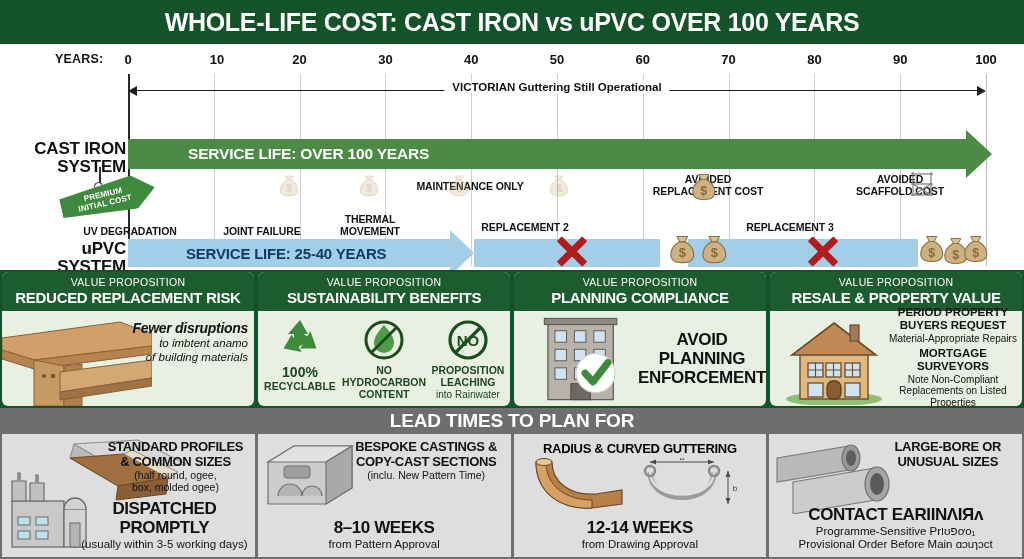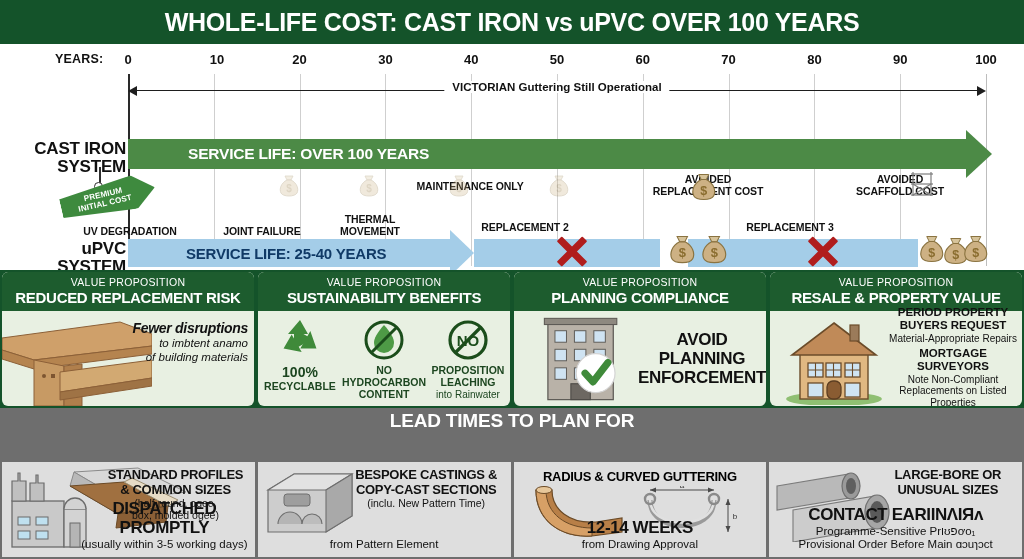--- a/index.html
+++ b/index.html
@@ -170,21 +170,21 @@
   
   .lead{
     position:absolute; left:0; top:408px; width:1024px; height:151px; background:#6e6e6e;
   }
   .lead-head{
     position:absolute; left:0; top:0; width:1024px; height:26px;
     display:flex; align-items:center; justify-content:center;
     color:#fff; font-size:19px; font-weight:bold; letter-spacing:-0.2px;
   }
   .lead-row{ position:absolute; left:0; top:26px; width:1024px; height:125px; display:flex; gap:3px; padding:0 2px 2px; }
-  .lcard{ flex:1 1 0; background:#dedede; position:relative; overflow:hidden;margin-top:28px; }
+  .lcard{ flex:1 1 0; background:#dedede; position:relative; overflow:hidden; }
   .lcard .ltxt{ position:absolute; right:6px; top:6px; text-align:center; width:62%; color:#111; }
   .lcard .ltxt .t1{ font-size:13px; font-weight:bold; display:block; line-height:1.12; letter-spacing:-0.3px; }
   .lcard .ltxt .t2{ font-size:10.5px; display:block; line-height:1.15; }
   .lcard .bot{ position:absolute; left:0; right:0; bottom:6px; text-align:center; color:#111; }
   .lcard .bot .t1{ font-size:17px; font-weight:bold; display:block; line-height:1.1; letter-spacing:-0.4px; }
   .lcard .bot .t2{ font-size:11.5px; display:block; line-height:1.15; }
   .lcard.c1 .bot{ left:72px; }
   .lcard.c1 .ltxt{ width:58%; }
   .factory{ position:absolute; left:4px; bottom:4px; width:92px; height:92px; }
 </style>
@@ -613,21 +613,22 @@
           <path d="M14 54 a12 12 0 0 1 24 0" fill="#b5b5b5" stroke="#6f6f6f" stroke-width="1.1"></path>
           <path d="M38 54 a10 10 0 0 1 20 0" fill="#bdbdbd" stroke="#6f6f6f" stroke-width="1.1"></path>
           <rect x="20" y="24" width="26" height="12" rx="3" fill="#9e9e9e" stroke="#6f6f6f" stroke-width="1"></rect>
         </svg>
         <div class="ltxt">
           <span class="t1" style="white-space:pre-line">BESPOKE CASTINGS &amp;
 COPY-CAST SECTIONS</span>
           <span class="t2">(inclu. New Pattern Time)</span>
         </div>
         <div class="bot">
-          <span class="t2">from Pattern Element</span>
+          <span class="t1">8–10 WEEKS</span>
+          <span class="t2">from Pattern Approval</span>
         </div>
       </div>
 
       <div class="lcard c3">
         <div style="position:absolute;left:0;right:0;top:5px;text-align:center">
           <span style="font-size:13px;font-weight:bold;letter-spacing:-0.3px">RADIUS &amp; CURVED GUTTERING</span>
         </div>
         <svg style="position:absolute;left:12px;top:24px;width:110px;height:58px" viewBox="0 0 110 58">
           <path d="M10 4 C10 34 34 52 66 50 L96 46 L96 32 L70 36 C44 38 26 24 26 4 Z" fill="#b87f47" stroke="#6b4a26" stroke-width="1.2"></path>
           <path d="M10 4 C10 34 34 52 66 50 L66 42 C40 42 20 28 20 4 Z" fill="#d7a066" stroke="#6b4a26" stroke-width="1"></path>

